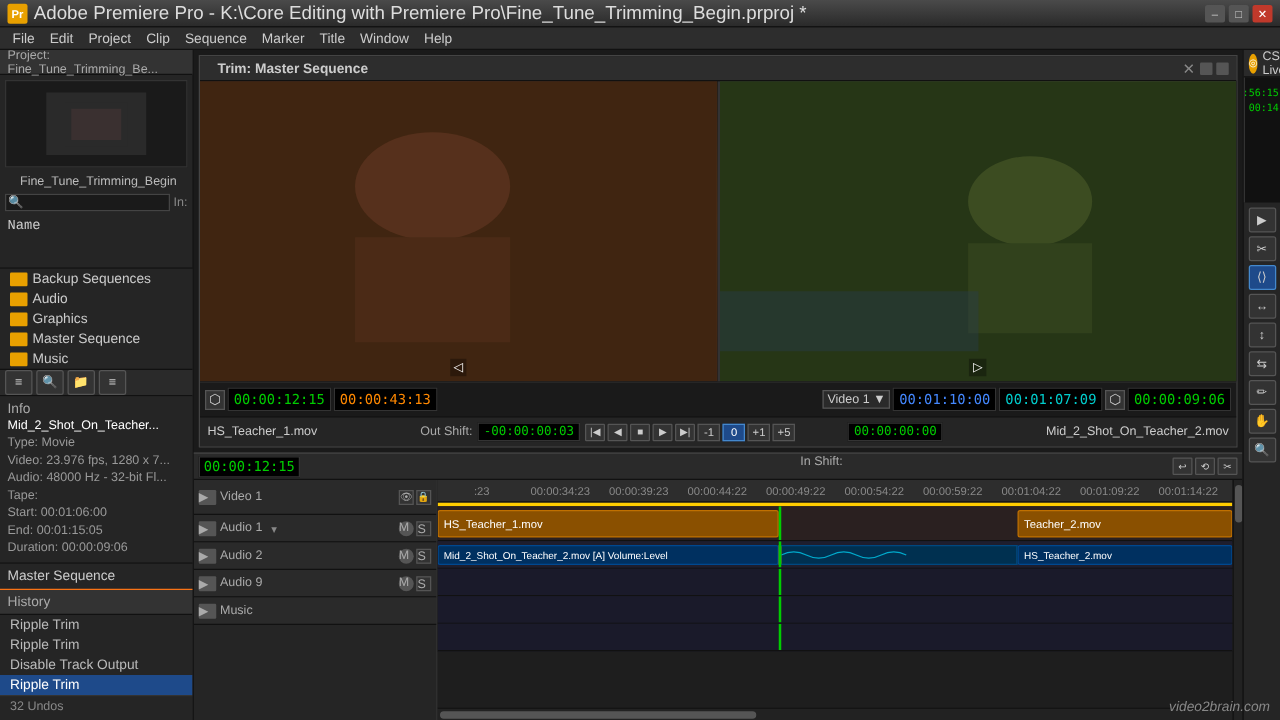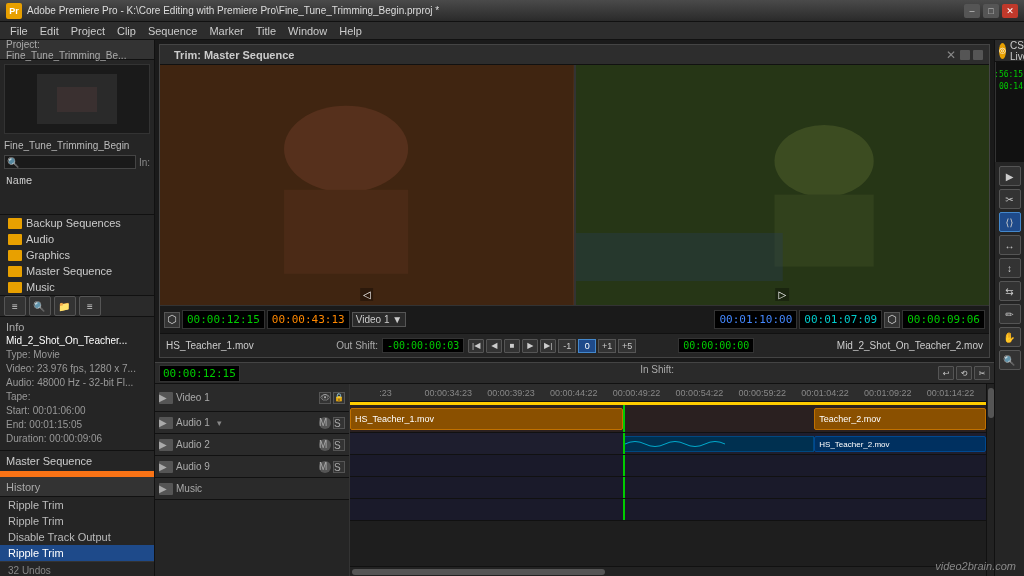--- a/index.html
+++ b/index.html
@@ -28,21 +28,21 @@
       width: 16px; height: 16px;
       background: #e8a000;
       border-radius: 2px;
       margin-right: 5px;
       font-size: 9px;
       display: flex; align-items: center; justify-content: center;
       color: white; font-weight: bold;
     }
     #title-bar .title-text {
       flex: 1;
-      font-size: 10px;
+      font-size: 15px;
       color: #ddd;
     }
     #title-bar .win-controls {
       display: flex; gap: 3px;
     }
     #title-bar .win-btn {
       width: 16px; height: 14px;
       border-radius: 2px;
       display: flex; align-items: center; justify-content: center;
       font-size: 9px; cursor: pointer;
@@ -112,21 +112,21 @@
       justify-content: center;
       margin: 4px;
       border: 1px solid #333;
     }
     .thumb-inner {
       width: 80px; height: 50px;
       background: #2a2a2a;
       display: flex; align-items: center; justify-content: center;
     }
     #project-name {
-      padding: 2px 4px;
+      padding: 2px 16px;
       font-size: 10px;
       color: #bbb;
     }
     #search-bar {
       display: flex;
       align-items: center;
       padding: 2px 4px;
       gap: 3px;
     }
     #search-bar input {
@@ -199,21 +199,21 @@
       padding: 4px 6px;
       font-size: 11px;
       color: #ccc;
       background: #252525;
     }
 
     
     #history-panel {
       flex: 1;
       background: #252525;
-      border-top: 6px solid #f97316;
+      border-top: 1px solid #f97316;
       overflow: hidden;
     }
     #history-header {
       background: #333;
       height: 20px;
       display: flex;
       align-items: center;
       padding: 0 6px;
       font-size: 11px;
       color: #aaa;
@@ -695,21 +695,21 @@
             </svg>
           </div>
           <div class="monitor-overlay">▷</div>
         </div>
       </div>
 
       <div id="timecode-row">
         <div style="width:16px;height:16px;background:#333;border:1px solid #555;display:flex;align-items:center;justify-content:center;cursor:pointer;">⬡</div>
         <div class="tc-box">00:00:12:15</div>
         <div class="tc-box orange" style="min-width:75px;">00:00:43:13</div>
-        <div style="display:flex;align-items:center;gap:2px; flex:1; justify-content:flex-start;">
+        <div style="display:flex;align-items:center;gap:2px; flex:1; justify-content:flex-end;">
           <div style="background:#2a2a2a;border:1px solid #555;color:#ccc;font-size:10px;padding:1px 3px;">
             <span>Video 1</span>
             <span>▼</span>
           </div>
         </div>
         <div class="tc-box blue">00:01:10:00</div>
         <div class="tc-box cyan">00:01:07:09</div>
         <div style="width:16px;height:16px;background:#333;border:1px solid #555;display:flex;align-items:center;justify-content:center;cursor:pointer;">⬡</div>
         <div class="tc-box">00:00:09:06</div>
       </div>
@@ -830,20 +830,23 @@
                 <div class="video-clip clip-orange" style="left:73%;width:27%;height:22px;top:3px;">
                   <span>Teacher_2.mov</span>
                 </div>
 
                 <div class="playhead-line" style="left:43%;"></div>
               </div>
             </div>
 
             <div class="track-row" style="height:22px;background:#1a1a2a;">
               <div class="track-content" style="background:#1e1e2e;">
+                <div class="audio-clip clip-blue" style="left:0;width:43%;height:16px;top:3px;font-size:8px;">
+                  <span>Mid_2_Shot_On_Teacher_2.mov [A]  Volume:Level</span>
+                </div>
                 <div class="audio-clip clip-blue" style="left:73%;width:27%;height:16px;top:3px;font-size:8px;">
                   <span>HS_Teacher_2.mov</span>
                 </div>
 
                 <div style="position:absolute;left:43%;width:30%;height:16px;top:3px;background:#003050;border:1px solid #004880;border-left:2px solid #ffcc00;">
                   <svg width="100%" height="14">
                     <path d="M0,7 Q10,2 20,7 Q30,12 40,7 Q50,2 60,7 Q70,12 80,7 Q90,2 100,7" stroke="#00aacc" stroke-width="1" fill="none"></path>
                   </svg>
                 </div>
                 <div class="playhead-line" style="left:43%;"></div>

